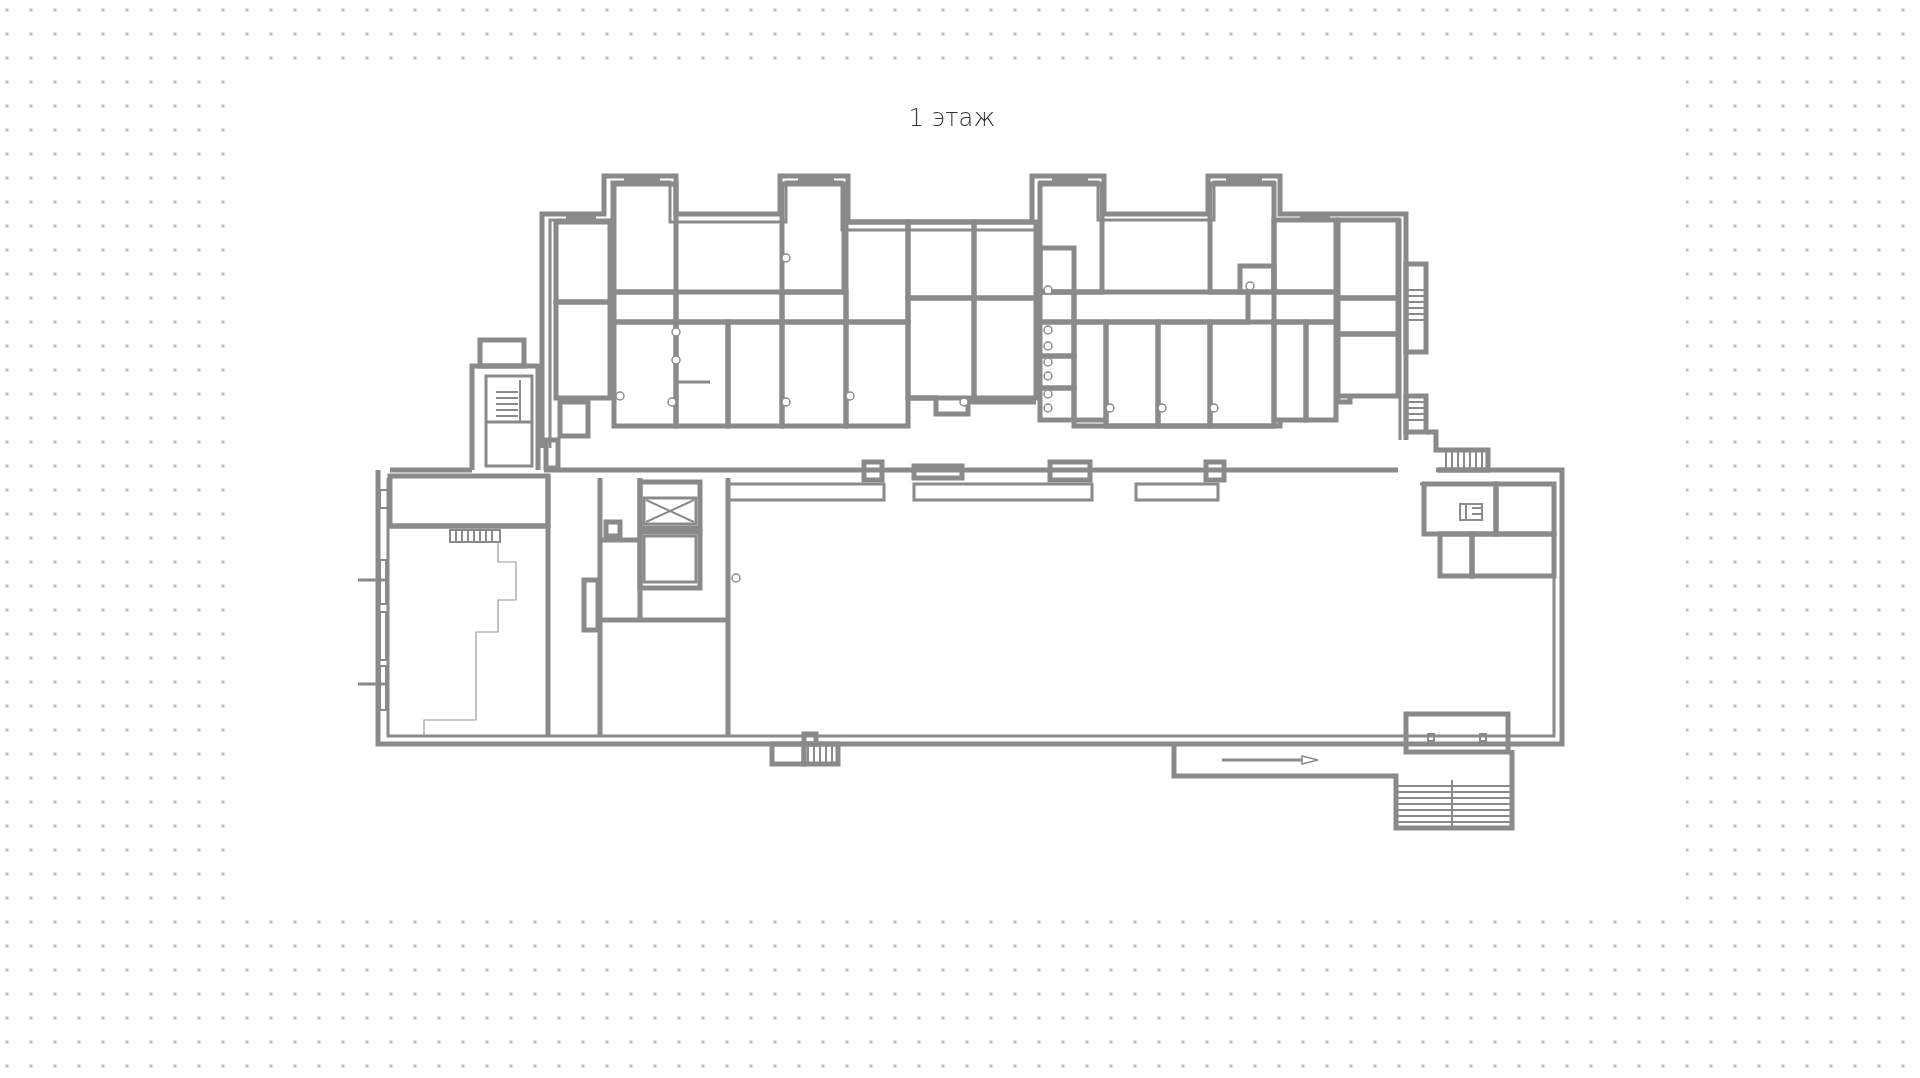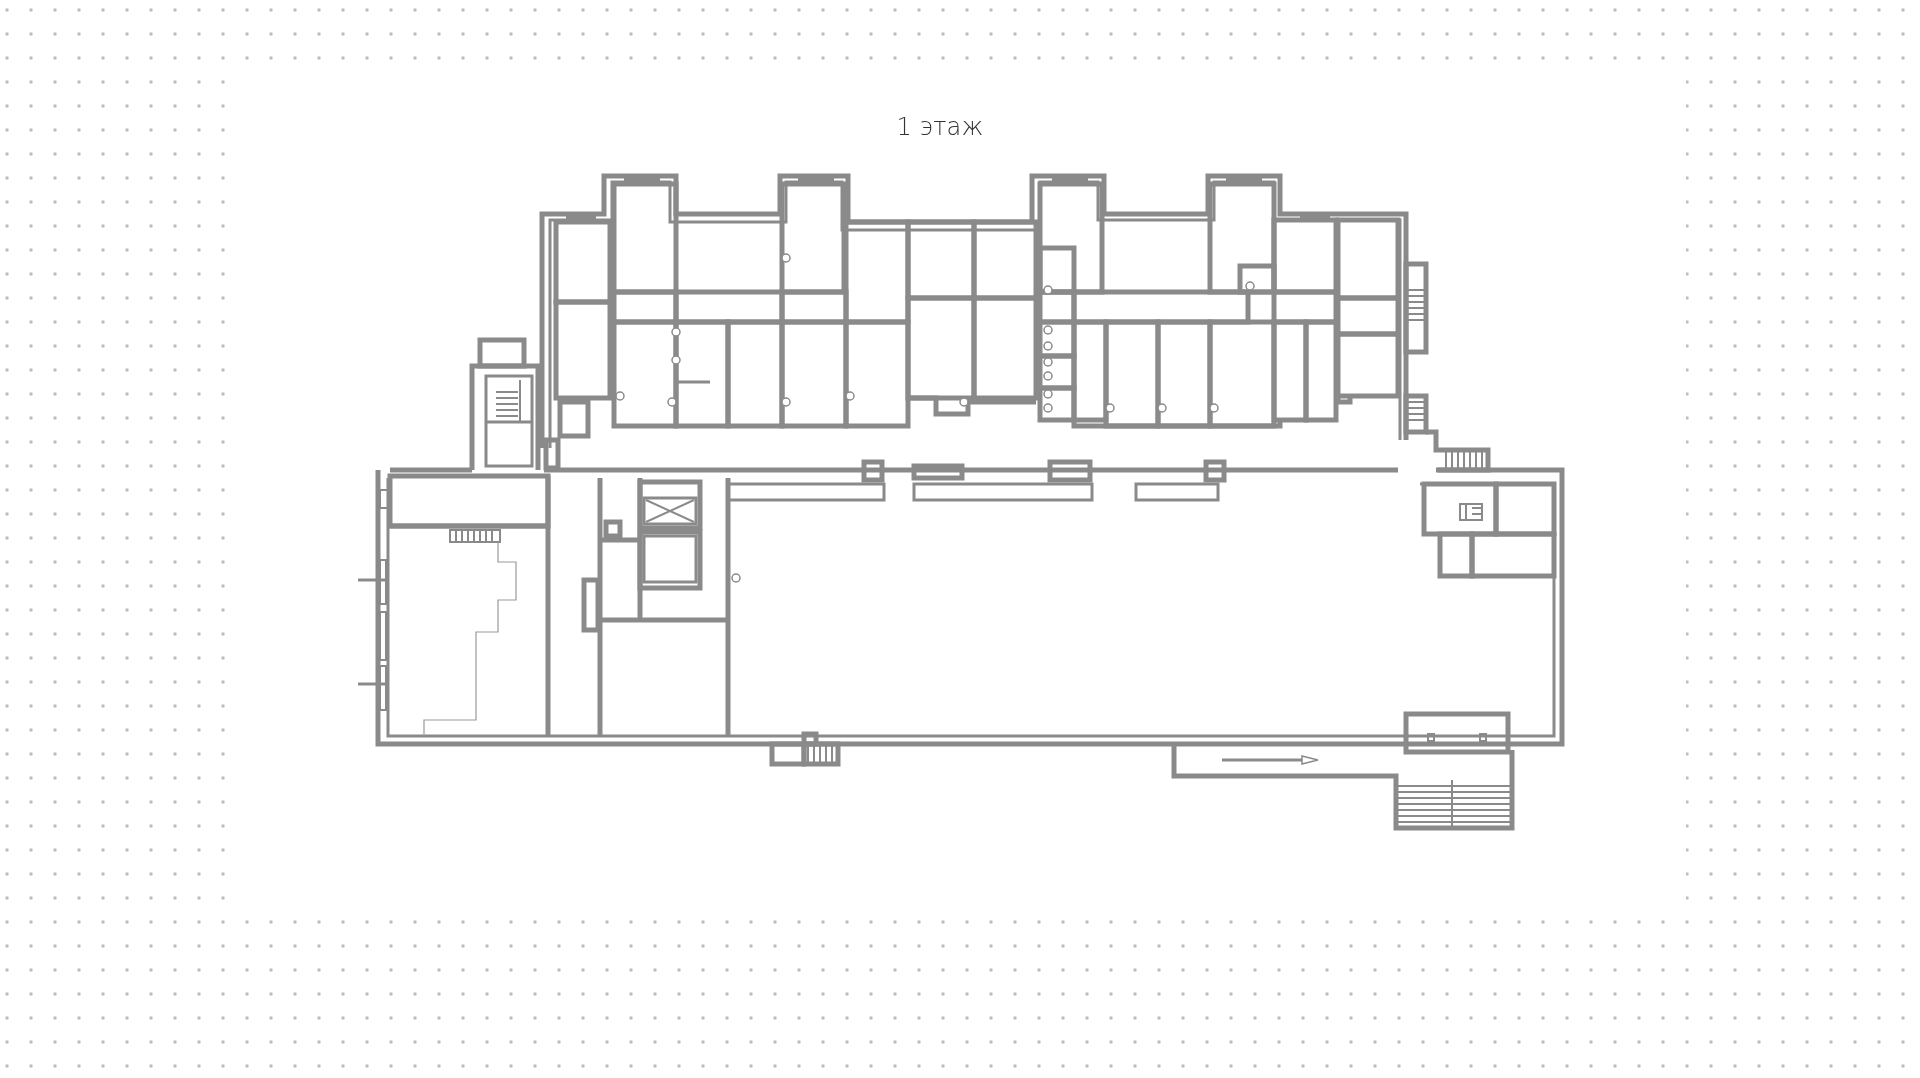--- a/index.html
+++ b/index.html
@@ -1,19 +1,19 @@
 <!DOCTYPE html>
 <html><head>
 <meta charset="utf-8">
 <style>
   html,body{margin:0;padding:0;background:#ffffff;}
   body{width:1920px;height:1078px;position:relative;overflow:hidden;font-family:"Liberation Sans",sans-serif;}
   #dots{position:absolute;left:0;top:0;width:1920px;height:1078px;}
   #panel{position:absolute;left:228px;top:64px;width:1458px;height:848px;background:#ffffff;}
-  #title{position:absolute;left:0;top:104px;width:1880px;text-align:center;font-family:"DejaVu Sans",sans-serif;font-weight:300;font-size:24px;color:#333333;letter-spacing:0.2px;margin-top:9px;}
+  #title{position:absolute;left:12px;top:104px;width:1880px;text-align:center;font-family:"DejaVu Sans",sans-serif;font-weight:300;font-size:24px;color:#333333;letter-spacing:0.2px;}
   #plan{position:absolute;left:0;top:0;width:1920px;height:1078px;}
   .w{fill:none;stroke:#8a8a8a;stroke-width:5;stroke-linejoin:miter;}
   .wt{fill:none;stroke:#8a8a8a;stroke-width:3;}
   .wn{fill:none;stroke:#8a8a8a;stroke-width:2;}
   .wh{fill:none;stroke:#9a9a9a;stroke-width:1.2;}
   .win{fill:#ffffff;stroke:#8a8a8a;stroke-width:2;}
   .fill{fill:#8a8a8a;}
   .door{fill:#ffffff;stroke:#8a8a8a;stroke-width:1.5;}
 </style>
 </head>

